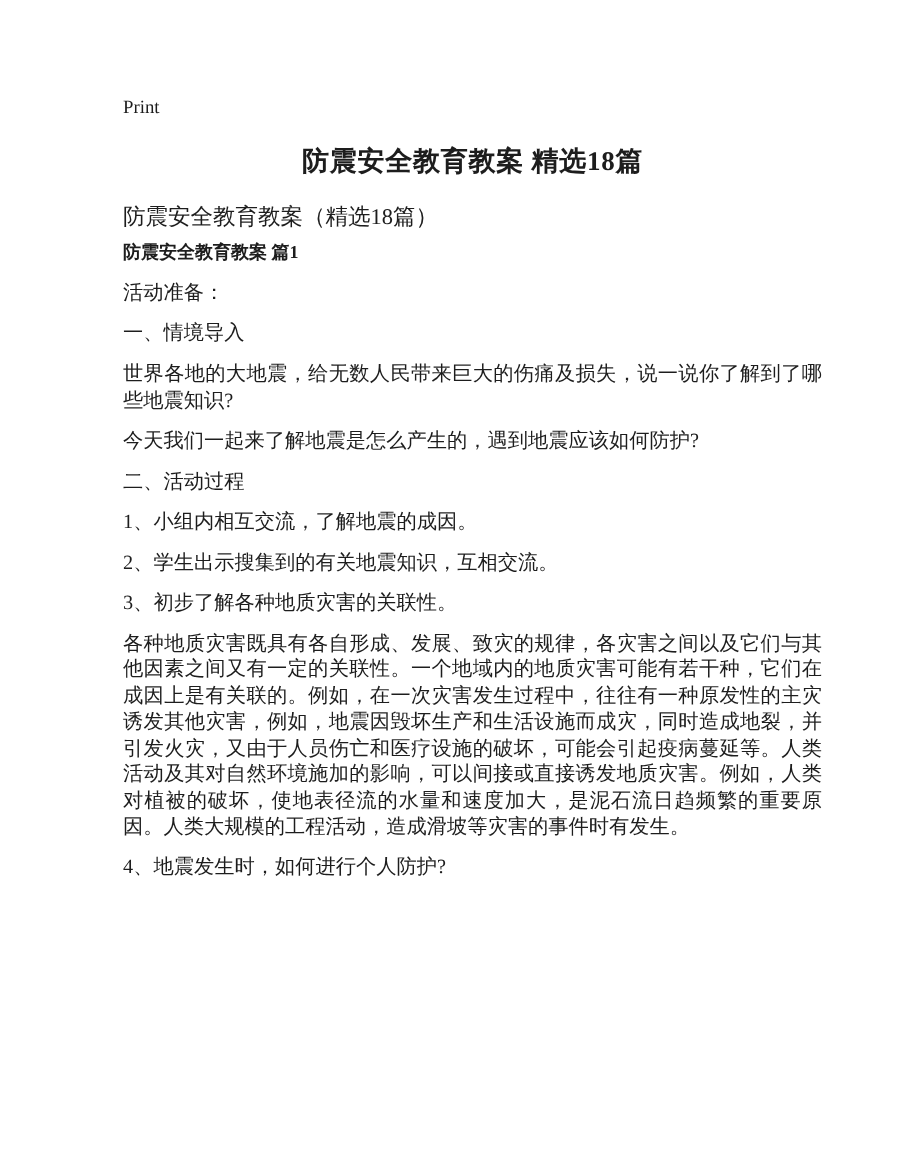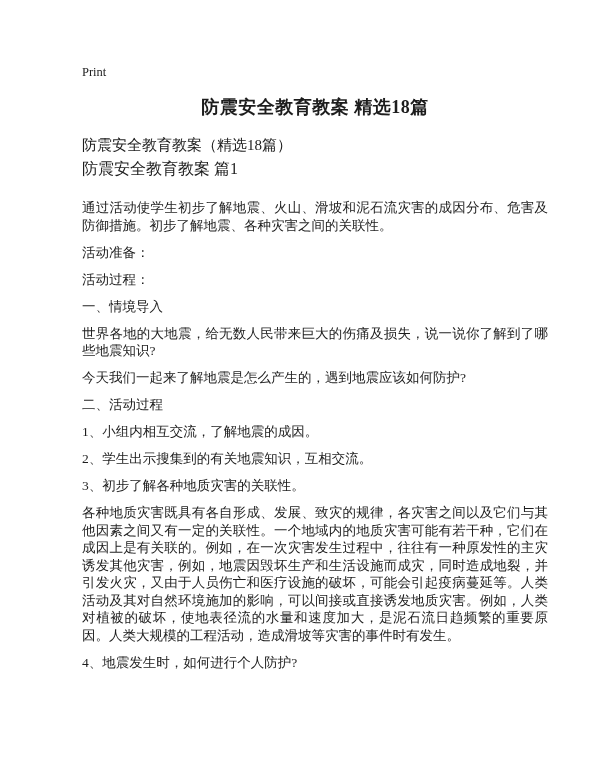--- a/index.html
+++ b/index.html
@@ -37,24 +37,24 @@
     text-align: center;
     margin: 16px 0 19px 0;
     letter-spacing: 0.5px;
   }
   .subtitle {
     font-size: 15px;
     line-height: 17.5px;
     margin: 0 0 5px 0;
   }
   .section-heading {
-    font-size: 16px;
+    font-size: 12px;
     line-height: 17.5px;
-    font-weight: normal;
-    margin: 0 0 22px 0;
+    font-weight: bold;
+    margin: 0 0 9px 0;
   }
   .article-body p {
     font-size: 13.5px;
     line-height: 17.5px;
     margin: 0 0 9.5px 0;
     text-align: justify;
     text-justify: inter-ideograph;
   }
 </style>
 </head>
@@ -63,23 +63,21 @@
 <div class="page">
   <a class="print-link">Print</a>
 
   <h1 class="doc-title">防震安全教育教案 精选18篇</h1>
 
   <p class="subtitle">防震安全教育教案（精选18篇）</p>
 
   <h2 class="section-heading">防震安全教育教案 篇1</h2>
 
   <div class="article-body">
-      <p>通过活动使学生初步了解地震、火山、滑坡和泥石流灾害的成因分布、危害及防御措施。初步了解地震、各种灾害之间的关联性。</p>
       <p>活动准备：</p>
-      <p>活动过程：</p>
       <p>一、情境导入</p>
       <p>世界各地的大地震，给无数人民带来巨大的伤痛及损失，说一说你了解到了哪些地震知识?</p>
       <p>今天我们一起来了解地震是怎么产生的，遇到地震应该如何防护?</p>
       <p>二、活动过程</p>
       <p>1、小组内相互交流，了解地震的成因。</p>
       <p>2、学生出示搜集到的有关地震知识，互相交流。</p>
       <p>3、初步了解各种地质灾害的关联性。</p>
       <p>各种地质灾害既具有各自形成、发展、致灾的规律，各灾害之间以及它们与其他因素之间又有一定的关联性。一个地域内的地质灾害可能有若干种，它们在成因上是有关联的。例如，在一次灾害发生过程中，往往有一种原发性的主灾诱发其他灾害，例如，地震因毁坏生产和生活设施而成灾，同时造成地裂，并引发火灾，又由于人员伤亡和医疗设施的破坏，可能会引起疫病蔓延等。人类活动及其对自然环境施加的影响，可以间接或直接诱发地质灾害。例如，人类对植被的破坏，使地表径流的水量和速度加大，是泥石流日趋频繁的重要原因。人类大规模的工程活动，造成滑坡等灾害的事件时有发生。</p>
       <p>4、地震发生时，如何进行个人防护?</p>
     </div>

